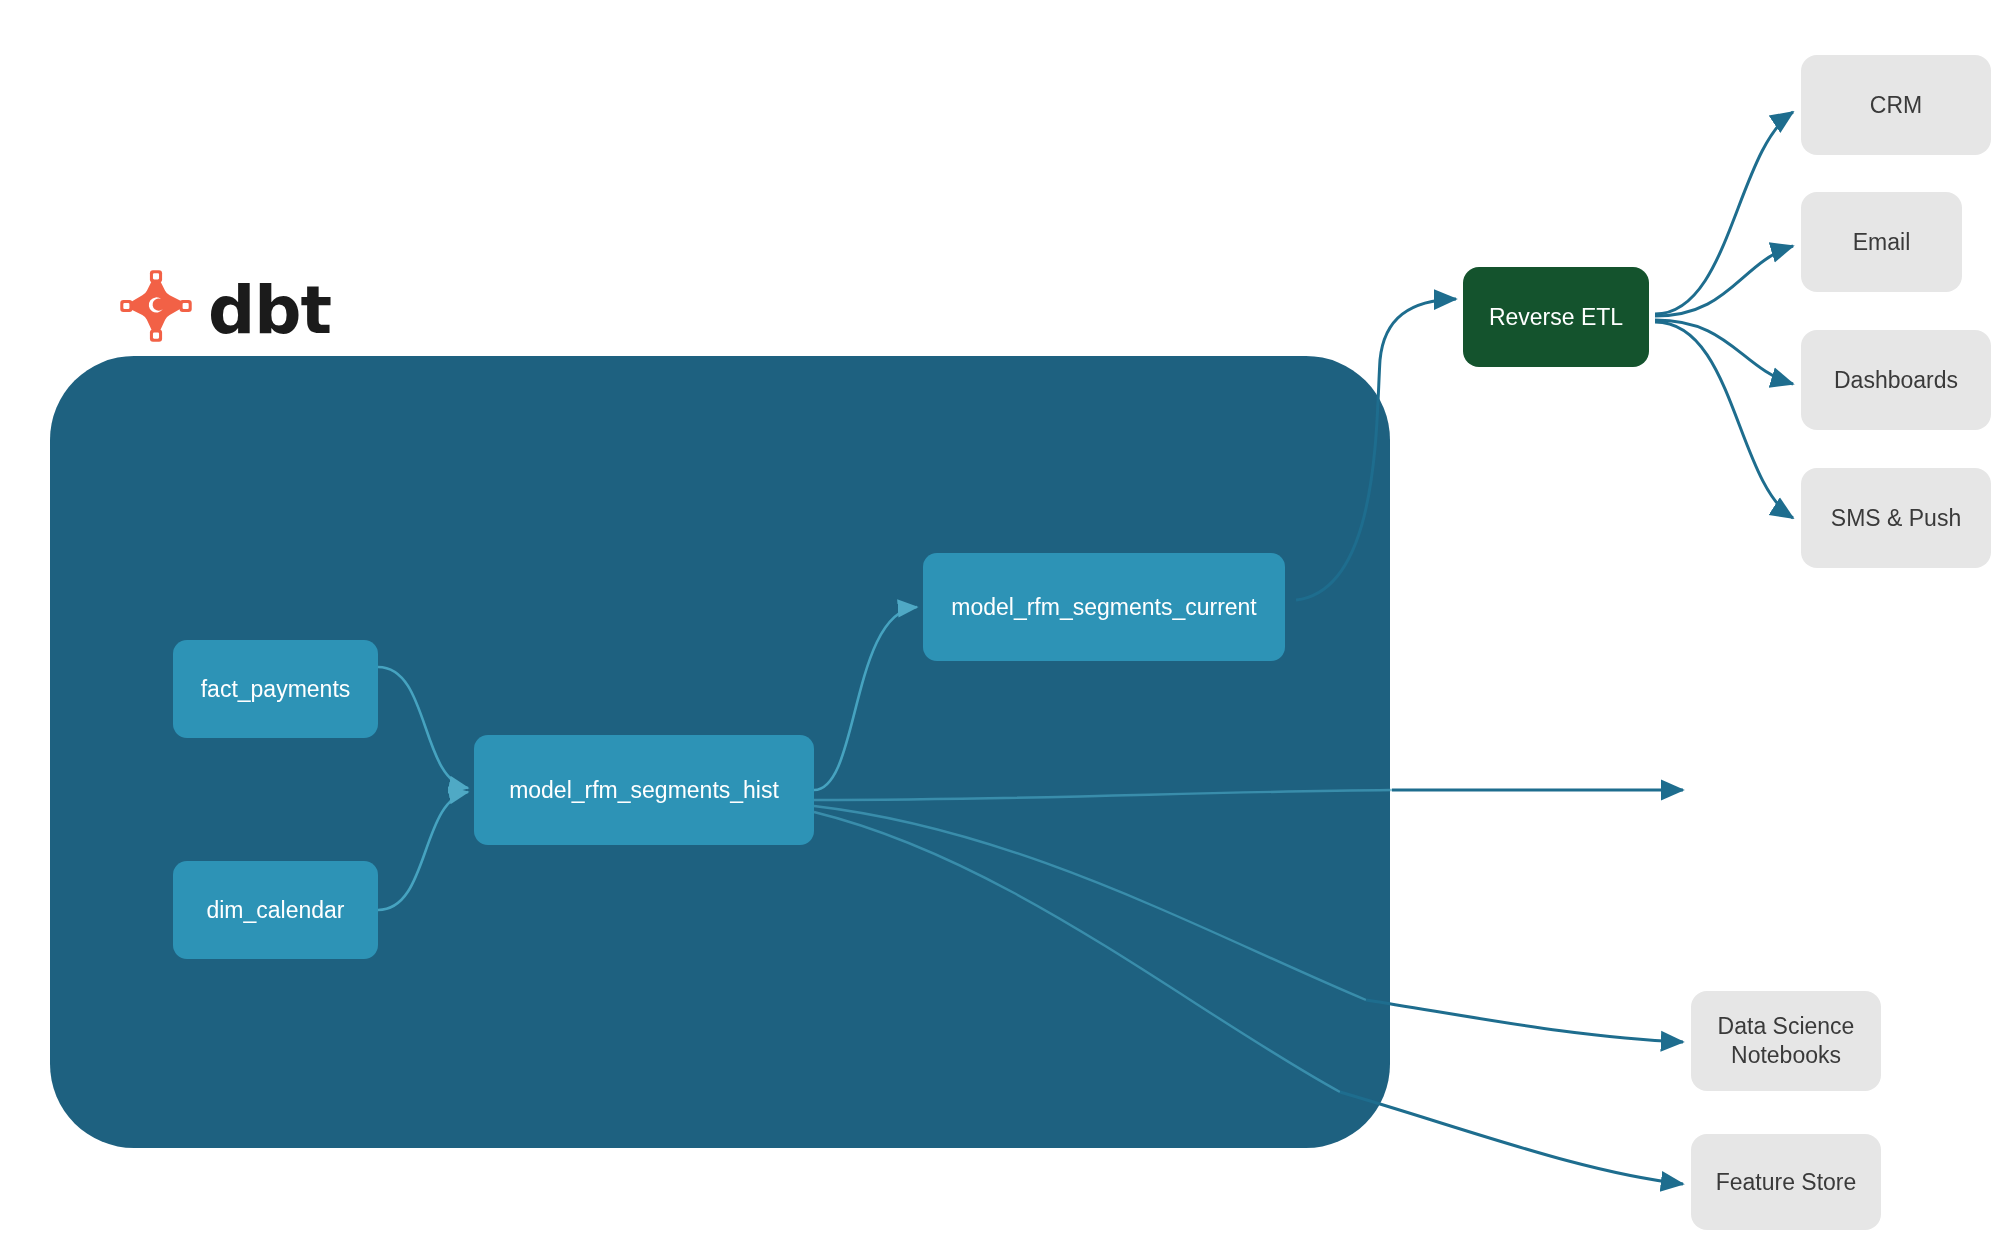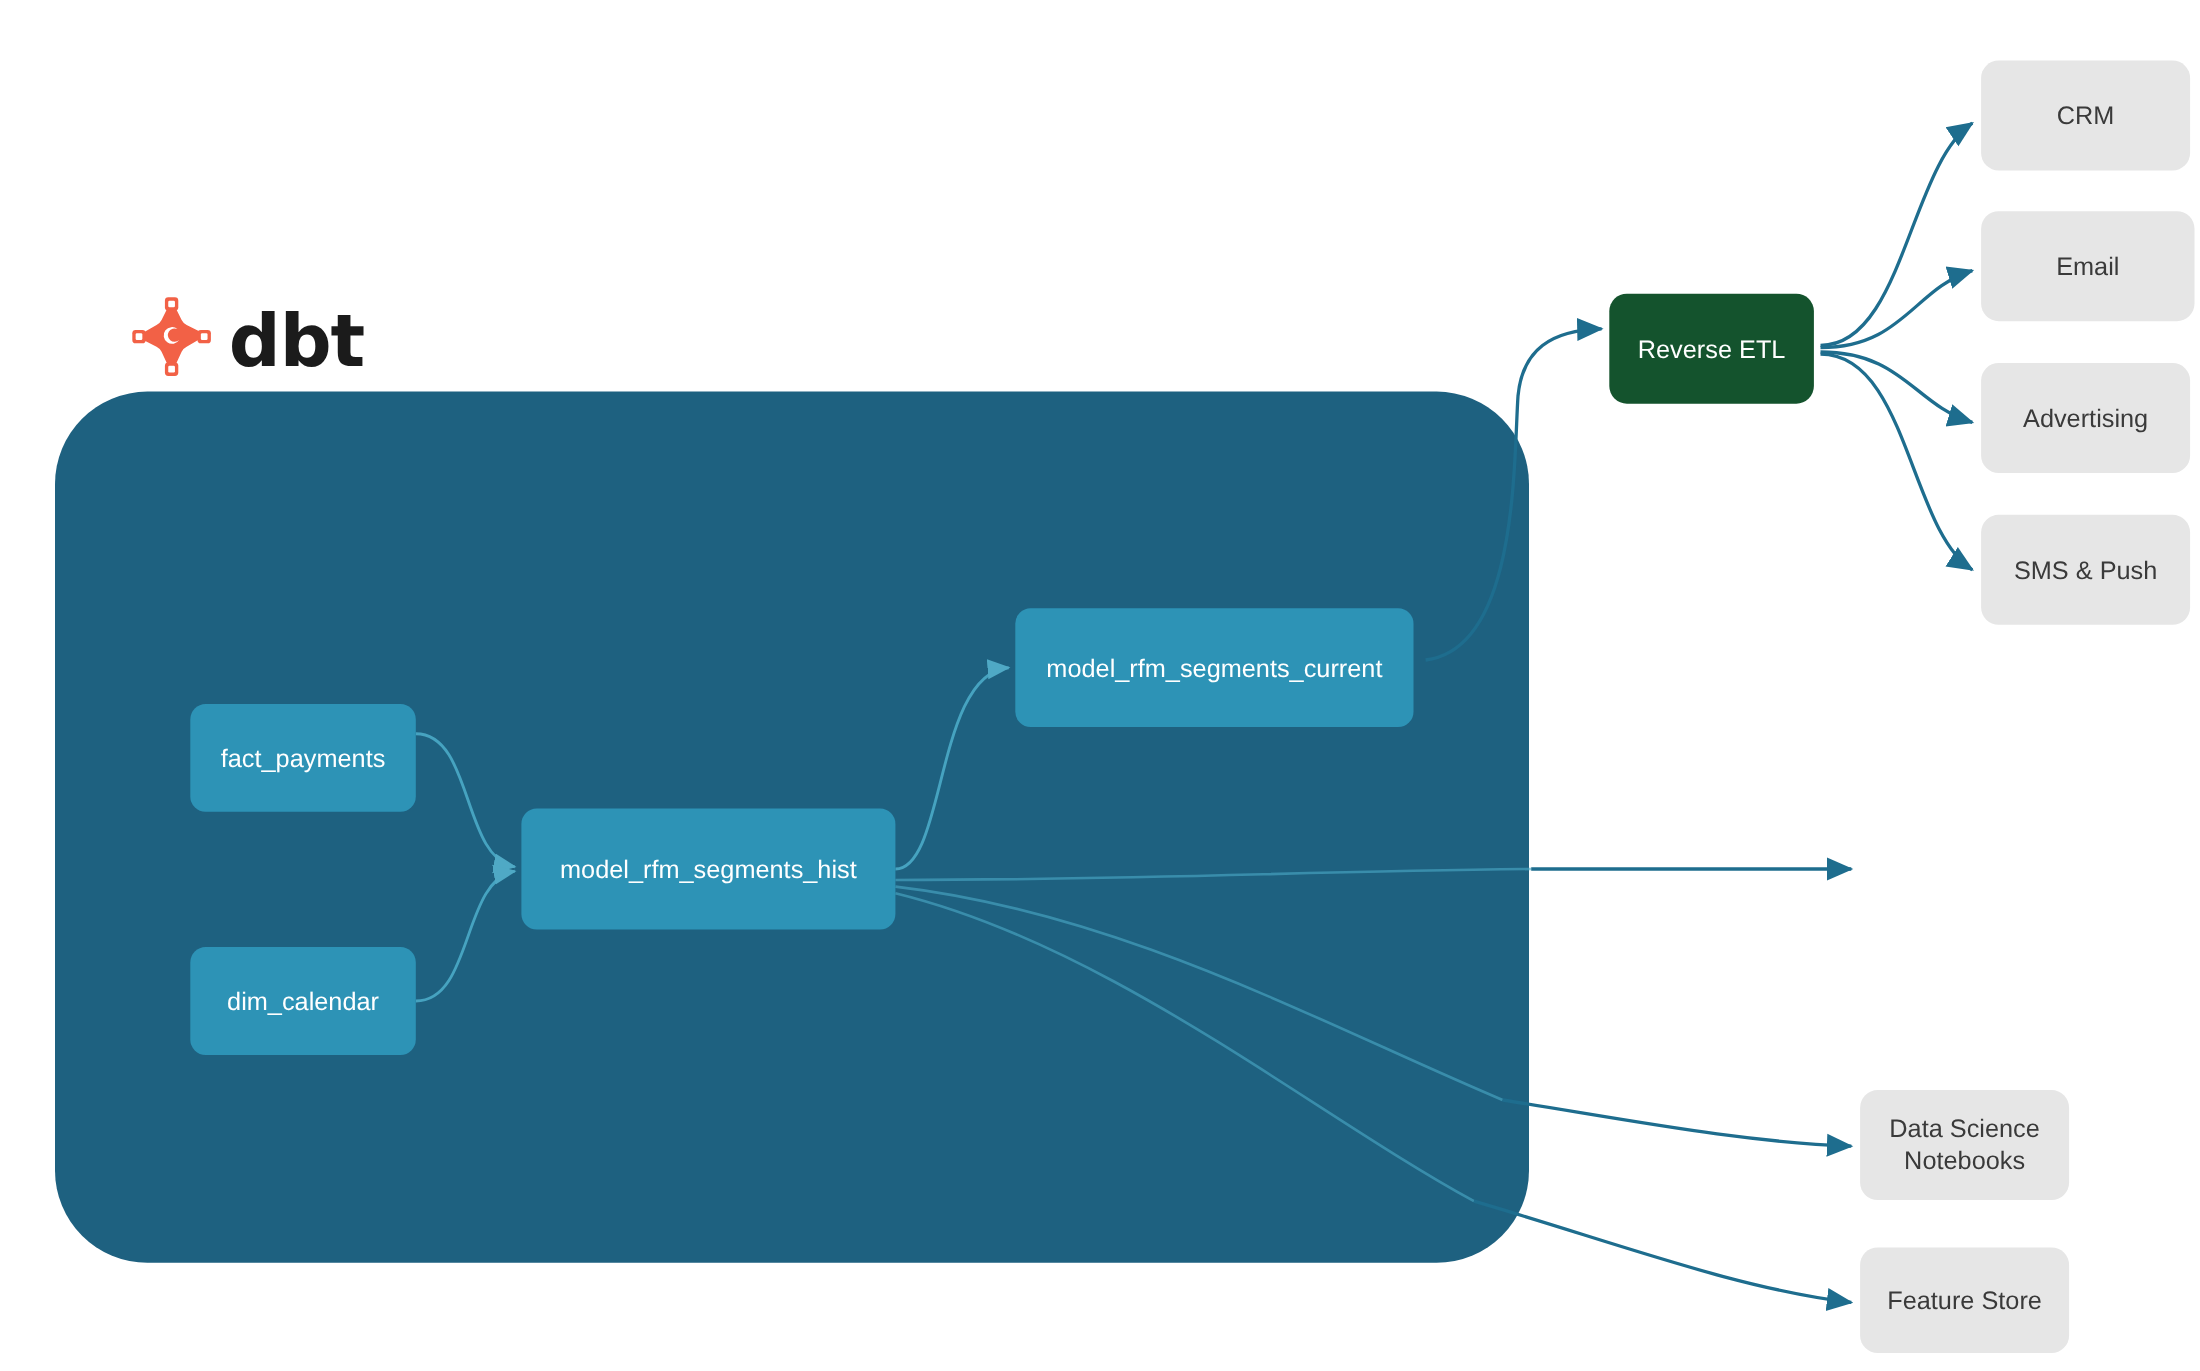--- a/index.html
+++ b/index.html
@@ -83,21 +83,21 @@
   }
 
   #n-fact        { left: 173px;  top: 640px;  width: 205px; height: 98px; }
   #n-dim         { left: 173px;  top: 861px;  width: 205px; height: 98px; }
   #n-hist        { left: 474px;  top: 735px;  width: 340px; height: 110px; }
   #n-current     { left: 923px;  top: 553px;  width: 362px; height: 108px; }
 
   #n-rxetl       { left: 1463px; top: 267px;  width: 186px; height: 100px; }
 
   #n-crm         { left: 1801px; top: 55px;   width: 190px; height: 100px; }
-  #n-email       { left: 1801px; top: 192px;  width: 194px; height: 100px; }
+  #n-email       { left: 1801px; top: 192px;  width: 161px; height: 100px; }
   #n-ads         { left: 1801px; top: 330px;  width: 190px; height: 100px; }
   #n-sms         { left: 1801px; top: 468px;  width: 190px; height: 100px; }
 
   #n-bi          { left: 1691px; top: 740px;  width: 190px; height: 100px; }
   #n-ds          { left: 1691px; top: 991px;  width: 190px; height: 100px; }
   #n-fs          { left: 1691px; top: 1134px; width: 190px; height: 96px; }
 
   #edges {
     position: absolute;
     left: 0; top: 0;
@@ -191,21 +191,21 @@
 
   <div class="node node-gray" id="n-crm">
     <span>CRM</span>
   </div>
 
   <div class="node node-gray" id="n-email">
     <span>Email</span>
   </div>
 
   <div class="node node-gray" id="n-ads">
-    <span>Advertising</span>
+    <span>Dashboards</span>
   </div>
 
   <div class="node node-gray" id="n-sms">
     <span>SMS &amp; Push</span>
   </div>
 
 
   <div class="node node-gray" id="n-ds">
     <span>
       <span>Data Science</span><br>

